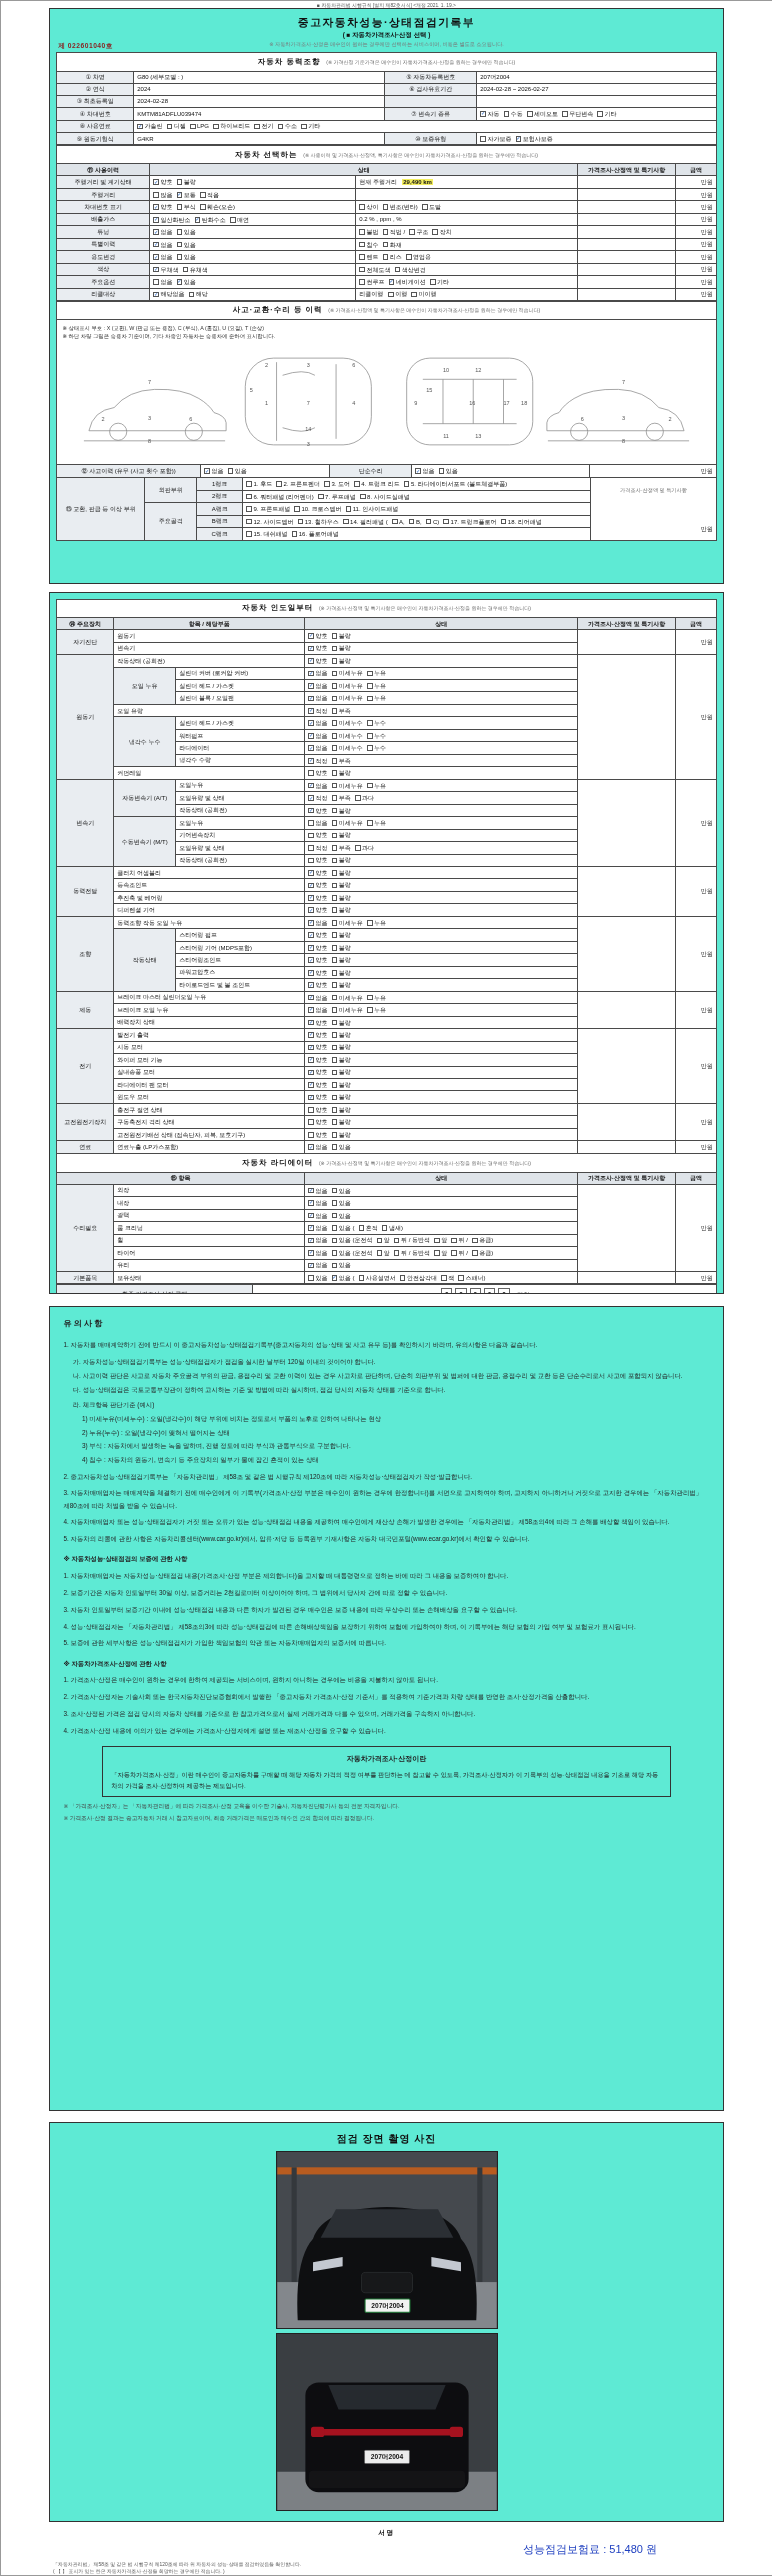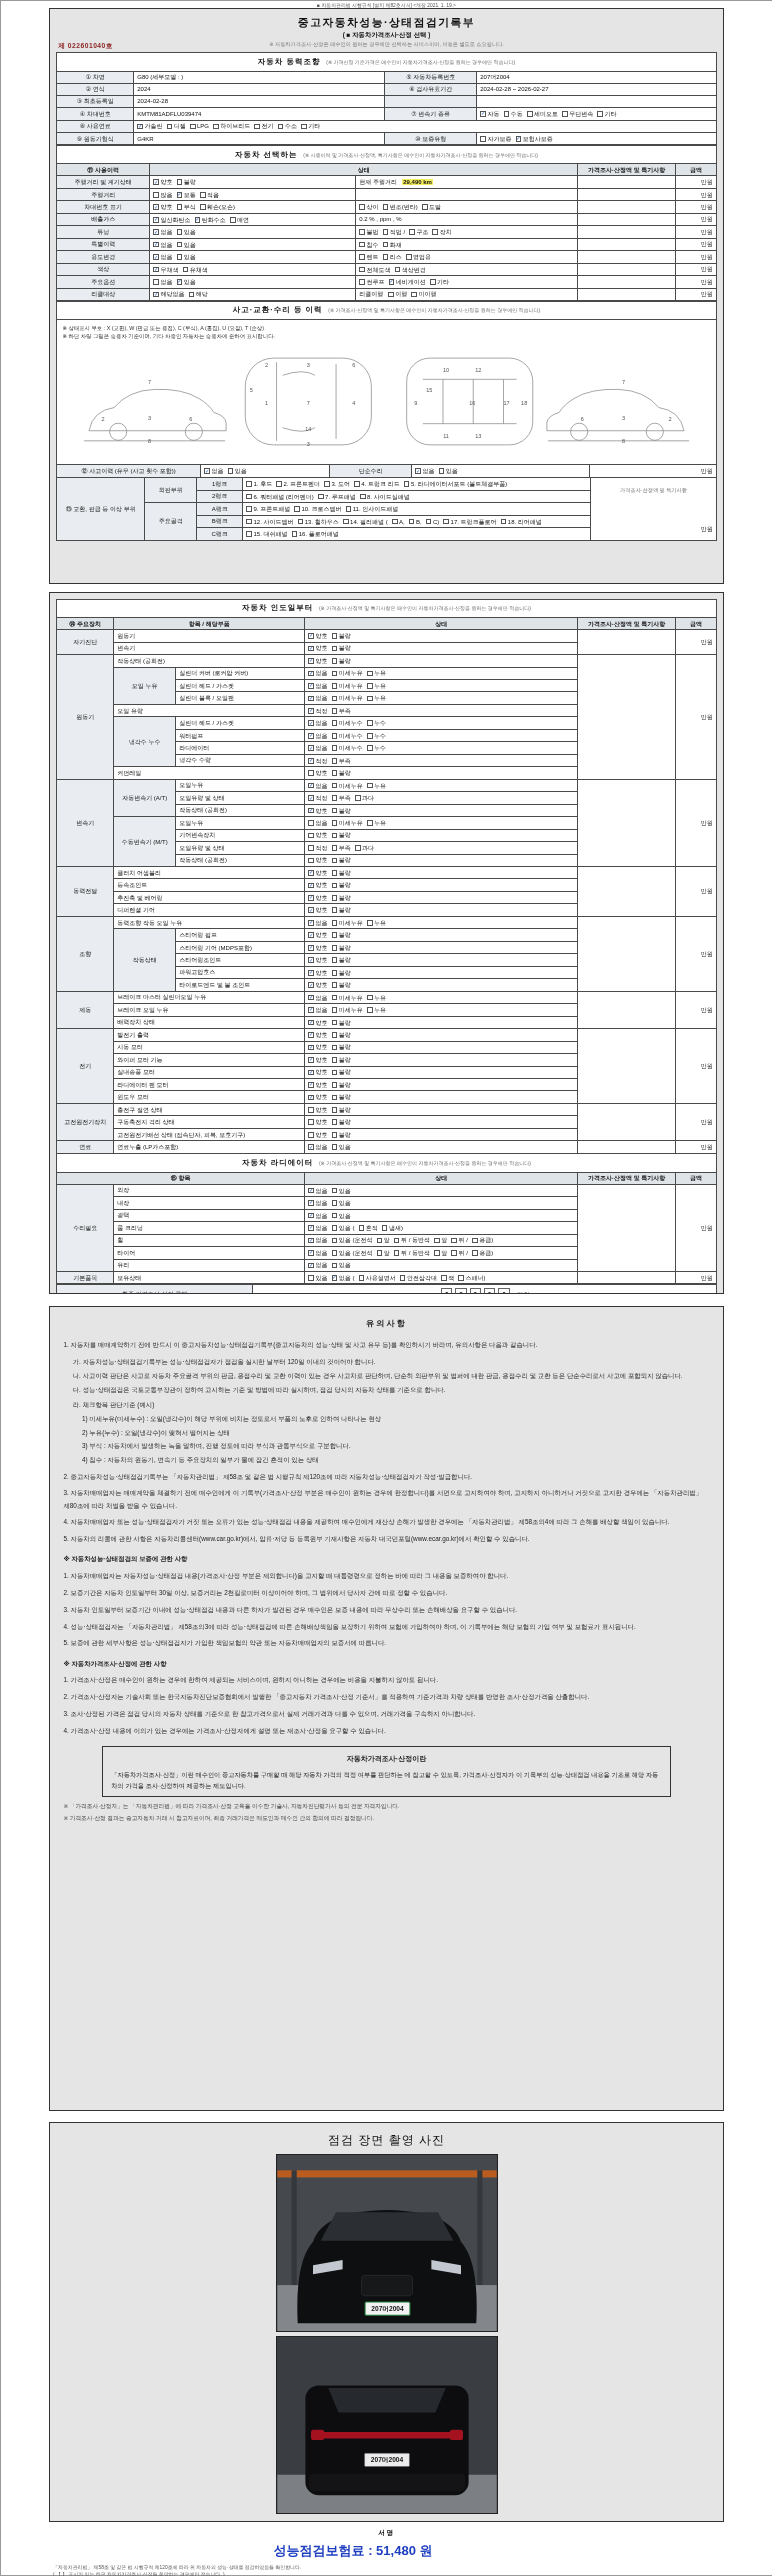--- a/index.html
+++ b/index.html
@@ -13,21 +13,21 @@
   html,body{margin:0;padding:0}
   body{
     width:773px;height:2576px;position:relative;overflow:hidden;
     background:#ffffff;color:#111;
     font-family:"Liberation Sans","DejaVu Sans",sans-serif;
   }
   .page-border{position:absolute;inset:0;border:0.5px solid #999;pointer-events:none}
   .top-note{position:absolute;top:1.5px;left:50%;transform:translateX(-50%);font-size:4.9px;color:#555;white-space:nowrap}
 
   .card{
-    position:absolute;left:49px;width:675px;background:#e5e5e5;
+    position:absolute;left:49px;width:675px;background:#5eead4;
     border:0.5px solid #333;padding:5.7px 6.2px;overflow:hidden;
   }
   #card-main{top:8.2px;height:576px}
   #card-detail{top:592px;height:702px}
   #card-notice{top:1306px;height:805px}
   #card-photos{top:2122px;height:400px}
   .sign{position:absolute;left:49px;width:675px;top:2529px}
 
   
   .doc-head{position:relative;text-align:center;padding:1px 0 4.1px}
@@ -81,38 +81,38 @@
   .pricecell{text-align:center;padding:3.1px !important}
   .digit{
     display:inline-flex;align-items:center;justify-content:center;
     width:11.3px;height:12.4px;border:0.5px solid #666;margin:0 1.5px;
     font-size:6.7px;font-weight:bold;background:#fff;
   }
   .unit{margin-left:4.1px;font-size:6.2px}
 
   
   .notice{font-size:6.4px;line-height:1.9;color:#222;padding:7.2px 13.4px}
-  .ntitle{text-align:center;font-weight:bold;font-size:8.2px;letter-spacing:2.1px;margin:2.1px 0 7.2px}
+  .ntitle{text-align:left;font-weight:bold;font-size:8.2px;letter-spacing:2.1px;margin:2.1px 0 7.2px}
   .np{margin:4.6px 0}
   .ns{margin:2.1px 0 2.1px 9.3px}
   .ns2{margin:1.5px 0 1.5px 18.5px}
   .nhd{font-weight:bold;margin:8.2px 0 4.1px}
   .nbox{border:0.8px solid #333;margin:9.3px auto 5.2px;padding:5.2px 8.2px;width:88%}
   .nbox-t{text-align:center;font-weight:bold;font-size:7px;margin-bottom:3.1px}
   .nbox-x{font-size:6.2px;line-height:1.8}
   .nfine{font-size:5.7px;color:#444;margin:2.1px 0;line-height:1.6}
 
   
   .photos{text-align:center}
-  .ph-title{font-weight:normal;font-size:12px;letter-spacing:1px;margin:3.1px 0 5.2px;}
+  .ph-title{font-weight:bold;font-size:10px;letter-spacing:1px;margin:3.1px 0 5.2px;}
   .ph{display:block;margin:4.1px auto;border:0.5px solid #222;background:#3a3e42}
 
   
   .sign-label{text-align:center;font-weight:bold;font-size:6.7px;letter-spacing:1.5px}
-  .fee{text-align:center;padding-right:67px;color:var(--fee-blue);font-weight:bold;font-size:13px;margin:3.6px 0 4.1px}
+  .fee{text-align:right;padding-right:67px;color:var(--fee-blue);font-weight:normal;font-size:11px;margin:3.6px 0 4.1px}
   .fine{font-size:4.9px;color:#555;margin:1px 0 0 4.1px}
 </style>
 </head>
 <body>
 
 <div class="page-border"></div>
 <div class="top-note">■ 자동차관리법 시행규칙 [별지 제82호서식] &lt;개정 2021. 1. 19.&gt;</div>
 
 <section class="card" id="card-main">
 

